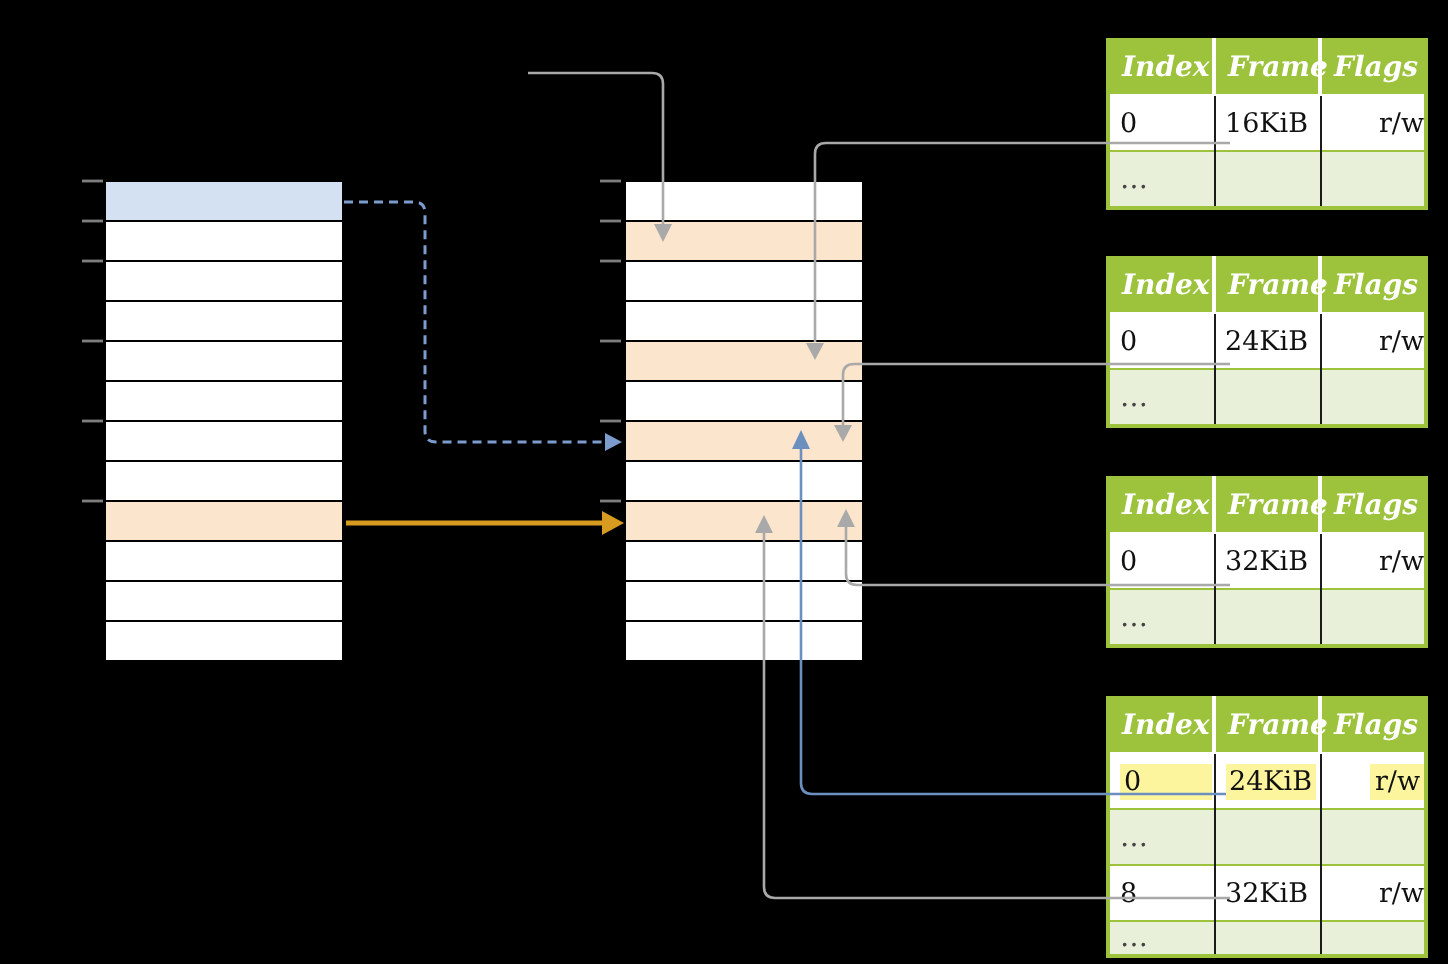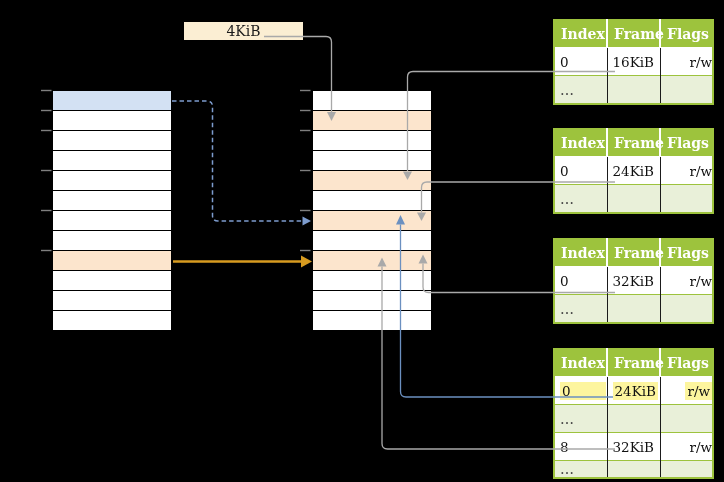--- a/index.html
+++ b/index.html
@@ -18,41 +18,40 @@
   .memcol .mem-row.blue{background:var(--row-blue);}
   .memcol .mem-row.orange{background:var(--row-orange);}
   #left-col{left:52px;top:90px;}
   #mid-col{left:312px;top:90px;}
 
   
   table.ftable{position:absolute;left:553px;border-collapse:collapse;border:2px solid var(--table-header-green);
                table-layout:fixed;width:161px;z-index:2;background:#fff;}
   table.ftable th{background:var(--table-header-green);color:#fff;font-weight:bold;font-size:14px;
                   text-align:left;padding:0 0 0 6px;height:26px;border-right:2px solid #fff;
-                  border-bottom:1px solid #fff;}
+                  border-bottom:1px solid #fff;font-style:italic;}
   table.ftable th:last-child{border-right:none;}
   table.ftable td{font-size:13.5px;color:#111;padding:0 0 0 5px;height:27px;
                   border-right:1px solid #1b1b1b;border-top:1px solid var(--table-header-green);
                   background:#fff;overflow:hidden;white-space:nowrap;}
   table.ftable td:last-child{border-right:none;text-align:right;}
   table.ftable tr.dots td{background:var(--table-row-green);color:#444;font-size:14px;}
   table.ftable .hl{background:var(--highlight-yellow);padding:1px 2px;display:inline-block;}
   table.ftable td:first-child .hl{min-width:42px;}
   #t1{top:19px;} #t2{top:128px;} #t3{top:238px;} #t4{top:348px;}
   #t4 tr:last-child td{height:13px;}
 
   
   #wires{position:absolute;left:0;top:0;z-index:5;pointer-events:none;}
 </style>
 </head>
 <body>
 
 <div id="canvas">
 
-  <div class="label-box">4KiB</div>
 
   <div id="left-col" class="memcol">
       <div class="mem-row blue"></div>
       <div class="mem-row"></div>
       <div class="mem-row"></div>
       <div class="mem-row"></div>
       <div class="mem-row"></div>
       <div class="mem-row"></div>
       <div class="mem-row"></div>
       <div class="mem-row"></div>

